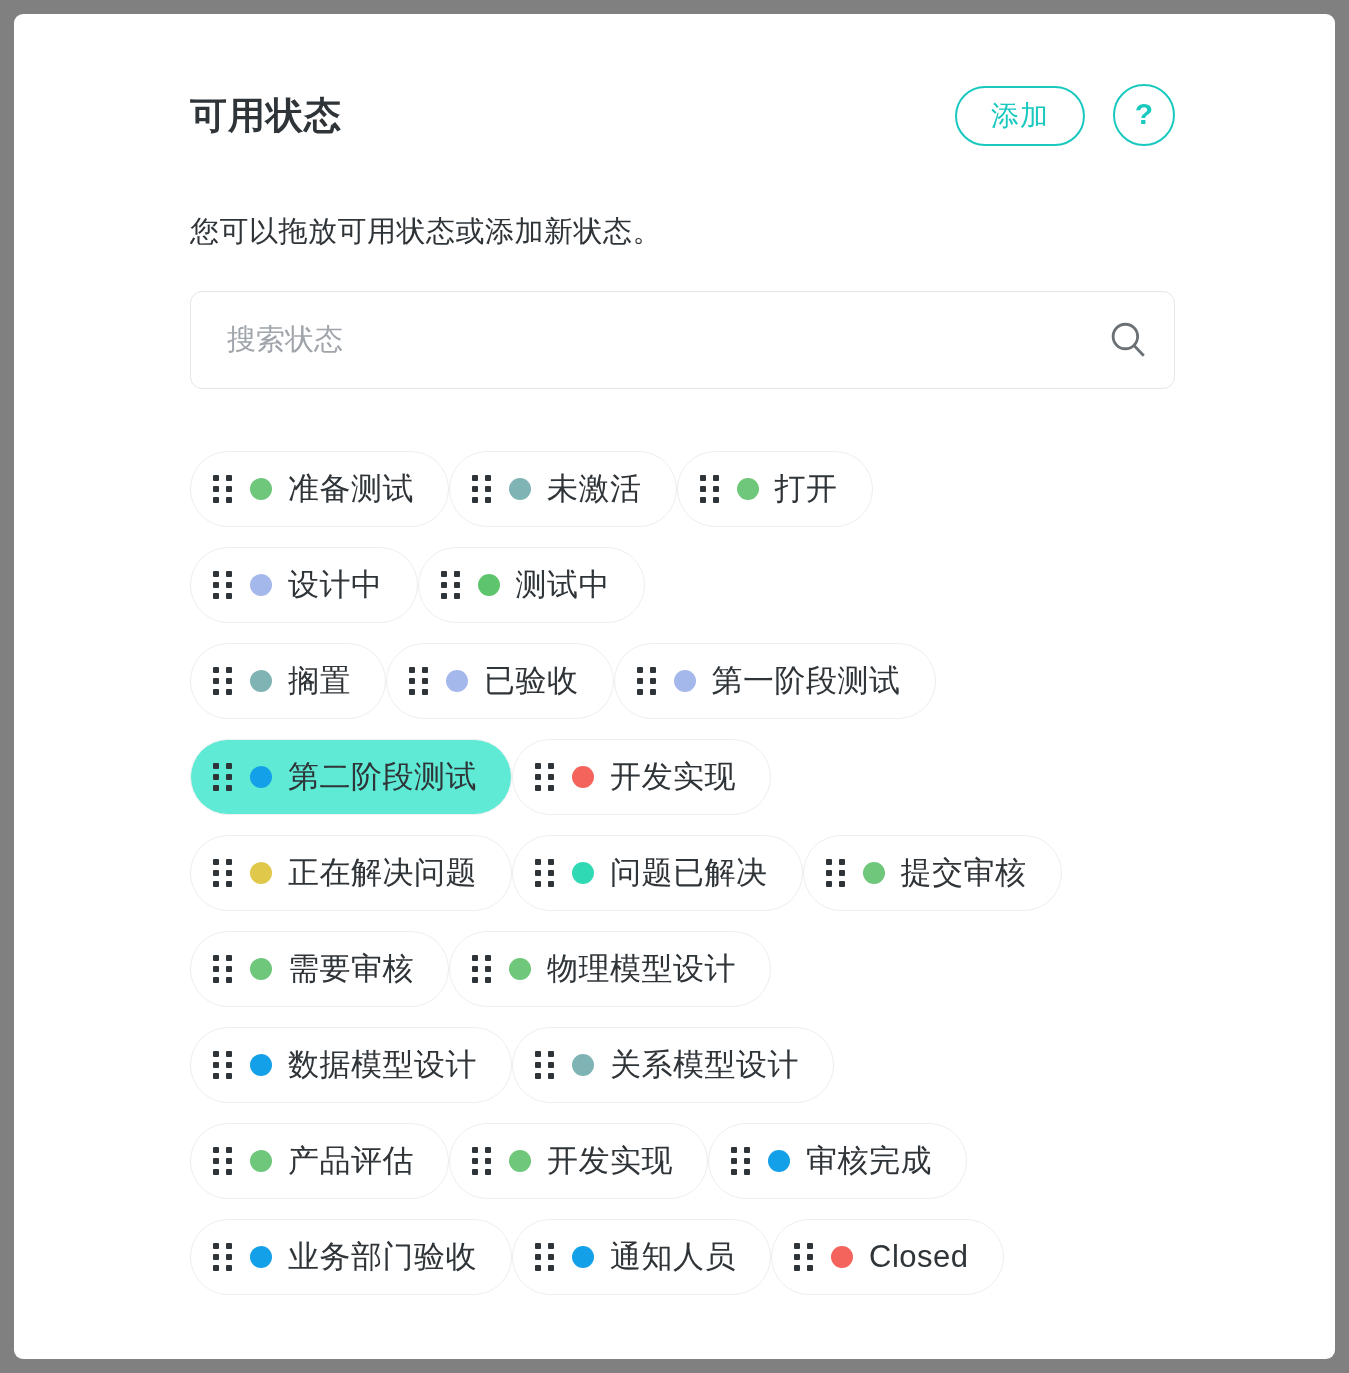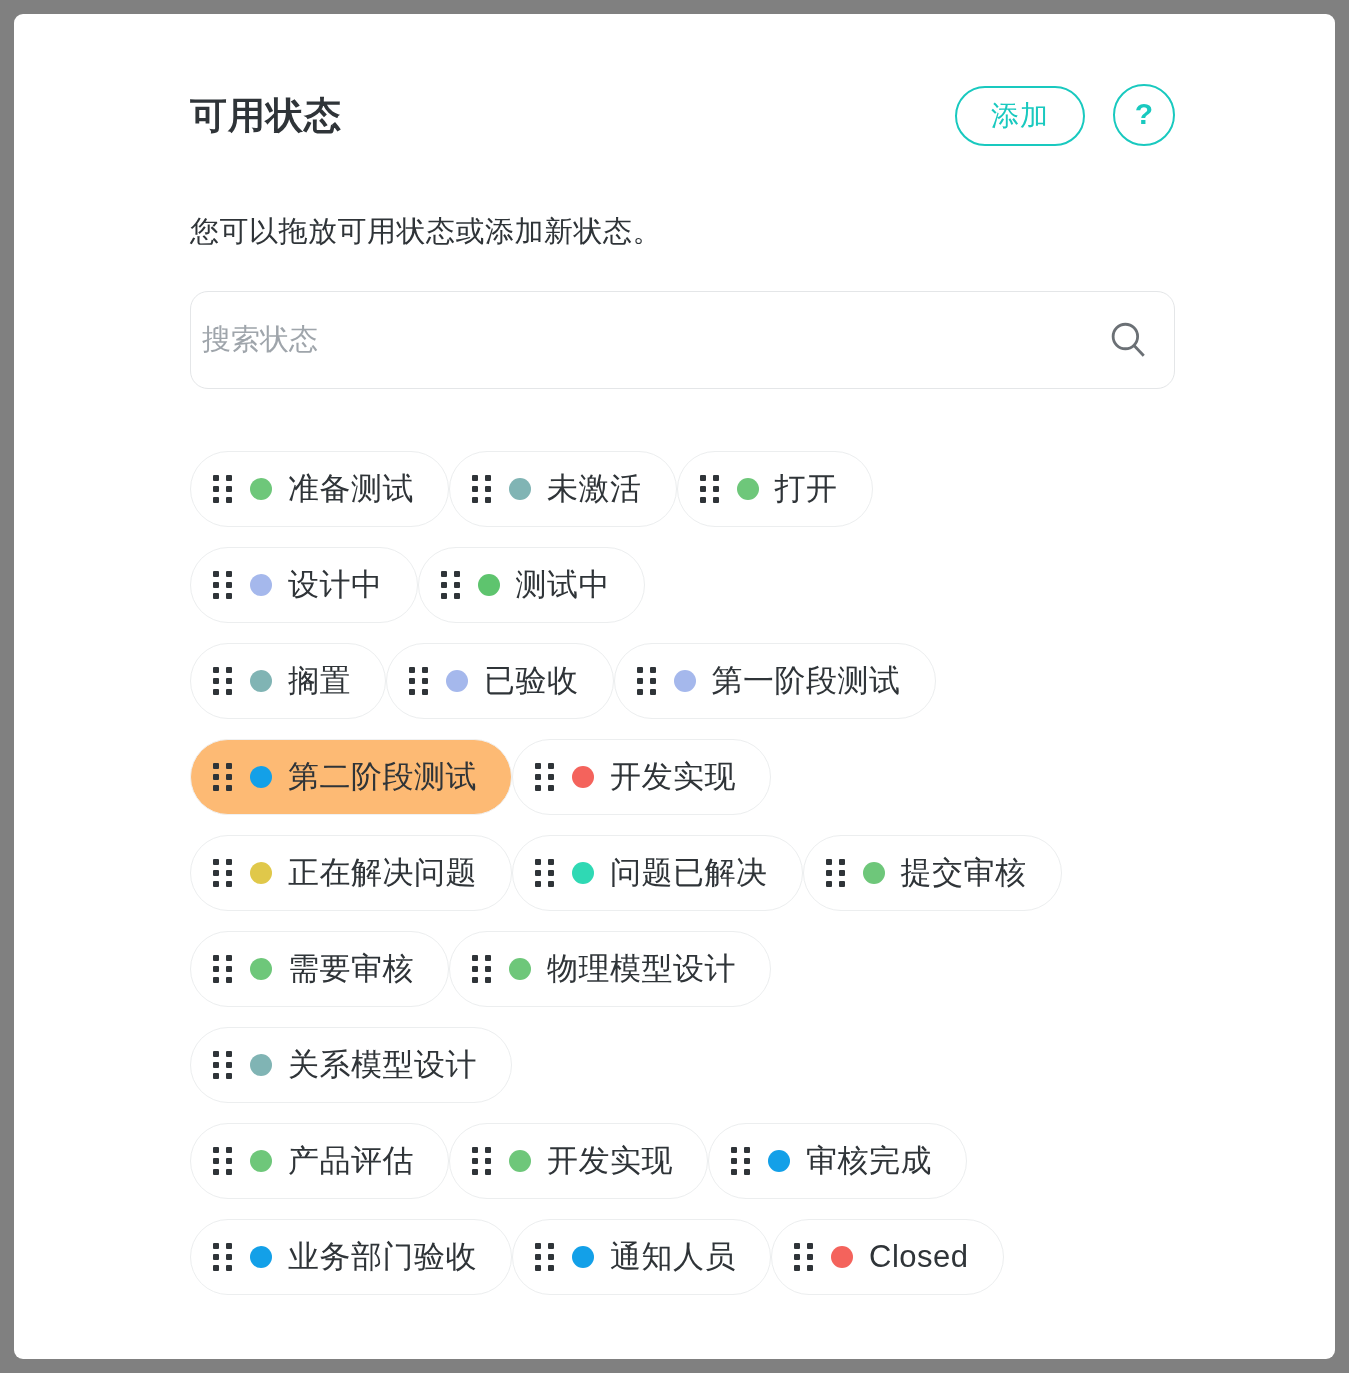--- a/index.html
+++ b/index.html
@@ -77,22 +77,22 @@
   
   .search-wrap {
     margin-top: 42px;
     position: relative;
     height: 98px;
   }
   .search-input {
     width: 100%;
     height: 98px;
     border: 1px solid #e4e6e8;
-    border-radius: 18px;
-    padding: 0 78px 0 11px;
+    border-radius: 12px;
+    padding: 0 78px 0 36px;
     font-size: 29px;
     color: #2f3438;
     background: #fff;
     font-family: inherit;
     outline: none;
   }
   .search-input::placeholder { color: #9fa5ab; }
   .search-icon {
     position: absolute;
     right: 26px; top: 50%;
@@ -118,21 +118,21 @@
     align-items: center;
     gap: 0;
     border: 1px solid #eceeef;
     border-radius: 40px;
     background: #ffffff;
     height: 76px;
     padding: 0 34px 0 22px;
     cursor: pointer;
     white-space: nowrap;
   }
-  .chip.highlight { background: #fdba74; border-color: #f0f1f2; }
+  .chip.highlight { background: #5eead4; border-color: #f0f1f2; }
   .drag-handle {
     display: grid;
     grid-template-columns: repeat(2, 6px);
     grid-template-rows: repeat(3, 6px);
     gap: 5px 7px;
     margin-right: 18px;
     cursor: grab;
   }
   .drag-handle i {
     display: block;
@@ -375,20 +375,32 @@
         <div class="chip-row">
           <div class="chip">
             <span class="drag-handle">
               <i></i>
               <i></i>
               <i></i>
               <i></i>
               <i></i>
               <i></i>
             </span>
+            <span class="chip-dot" style="background: rgb(19, 160, 232);"></span>
+            <span class="chip-label">数据模型设计</span>
+          </div>
+          <div class="chip">
+            <span class="drag-handle">
+              <i></i>
+              <i></i>
+              <i></i>
+              <i></i>
+              <i></i>
+              <i></i>
+            </span>
             <span class="chip-dot" style="background: rgb(128, 180, 180);"></span>
             <span class="chip-label">关系模型设计</span>
           </div>
         </div>
         <div class="chip-row">
           <div class="chip">
             <span class="drag-handle">
               <i></i>
               <i></i>
               <i></i>

